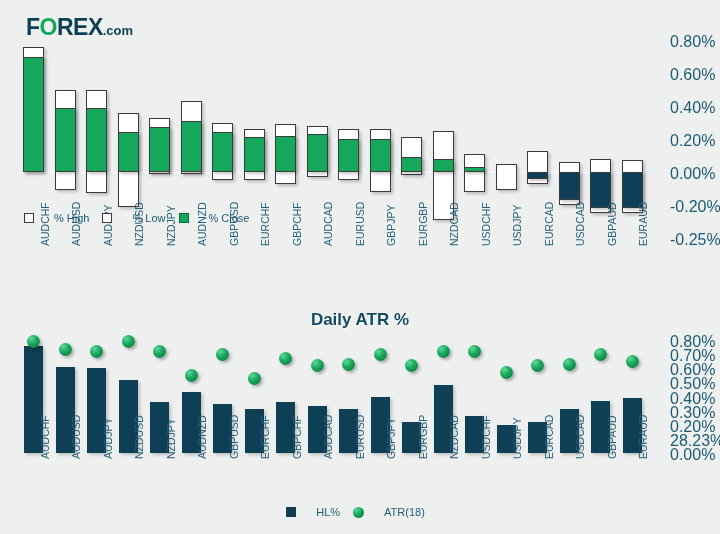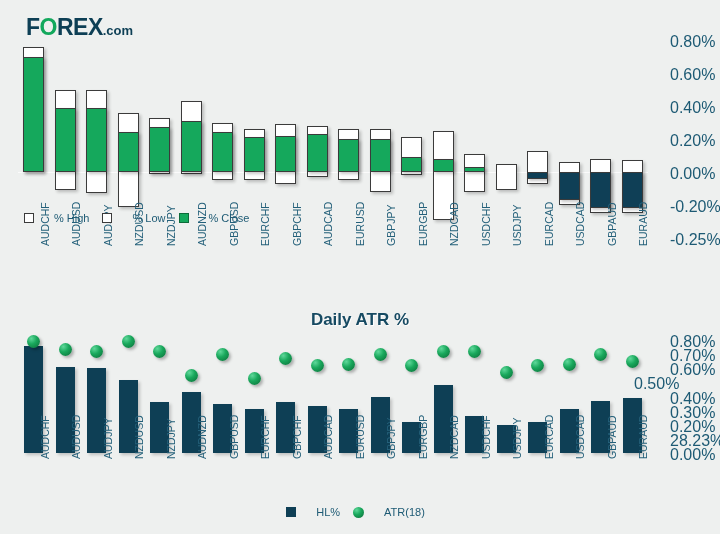--- a/index.html
+++ b/index.html
@@ -150,21 +150,21 @@
     <span class="grp">
       <span class="sw sw-green"></span>
       <span>% Close</span>
     </span>
   </div>
 
   <div class="plot" id="plot-bot">
       <div class="ylab" style="left: 652px; top: -7px;">0.80%</div>
       <div class="ylab" style="left: 652px; top: 7.125px;">0.70%</div>
       <div class="ylab" style="left: 652px; top: 21.25px;">0.60%</div>
-      <div class="ylab" style="left: 616px; top: 35.375px;">0.50%</div>
+      <div class="ylab" style="left: 652px; top: 35.375px;">0.50%</div>
       <div class="ylab" style="left: 652px; top: 49.5px;">0.40%</div>
       <div class="ylab" style="left: 652px; top: 63.625px;">0.30%</div>
       <div class="ylab" style="left: 652px; top: 77.75px;">0.20%</div>
       <div class="ylab" style="left: 652px; top: 91.875px;">28.23%</div>
       <div class="ylab" style="left: 652px; top: 106px;">0.00%</div>
       <div class="bar" style="left: 6.25px; top: 5.65px; width: 19px; height: 107.35px;"></div>
       <div class="ball" style="left: 9.25px; top: -5.0875px;"></div>
       <div class="xlab" style="left: 20.75px; top: 119px;">AUDCHF</div>
       <div class="bar" style="left: 37.75px; top: 26.8375px; width: 19px; height: 86.1625px;"></div>
       <div class="ball" style="left: 40.75px; top: 3.3875px;"></div>

